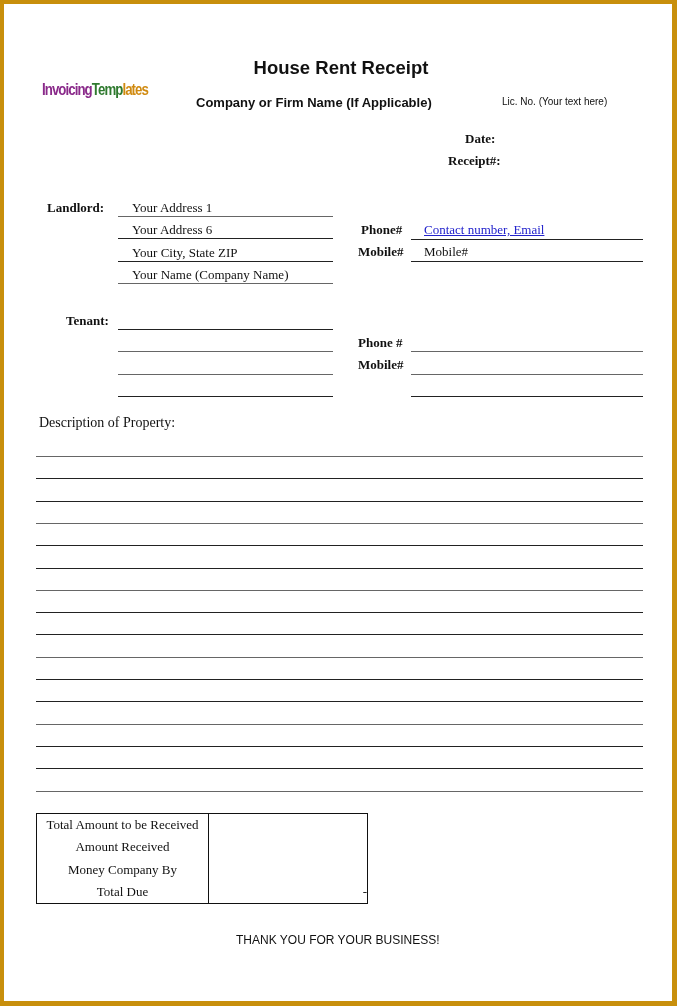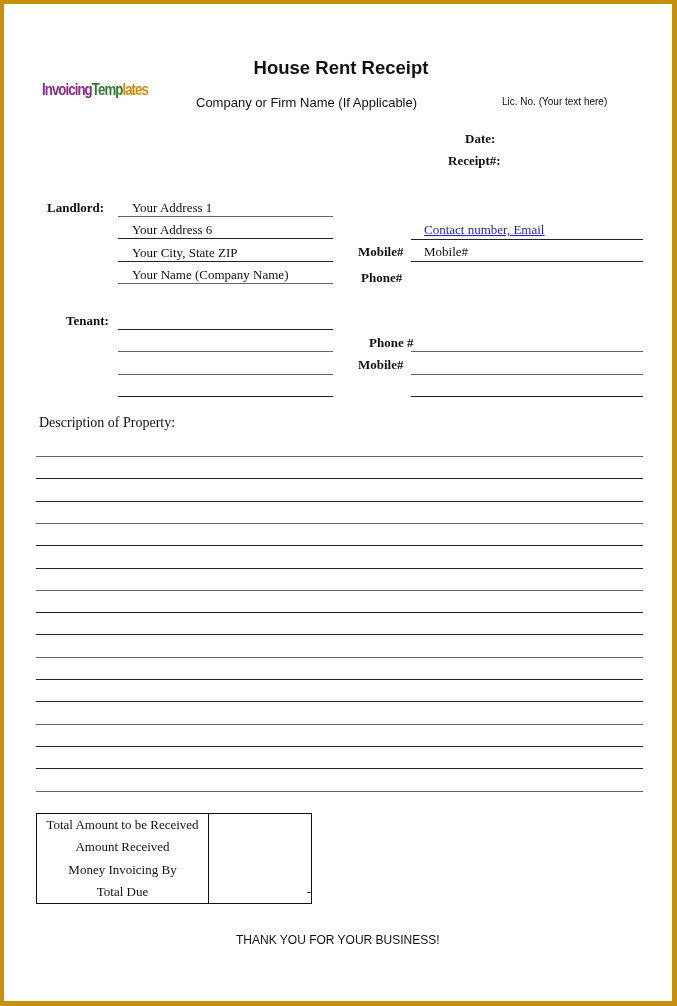--- a/index.html
+++ b/index.html
@@ -9,30 +9,30 @@
     font-family: "Liberation Serif", serif;
     color: #111;
   }
   .frame {
     position: absolute; left: 0; top: 0; width: 677px; height: 1006px;
     box-sizing: border-box; border: 4px solid #c88f0c; border-right-width: 5px; border-bottom-width: 5px;
   }
   .abs { position: absolute; white-space: nowrap; }
   .sans { font-family: "Liberation Sans", sans-serif; }
   .title { left: 0; width: 682px; text-align: center; top: 57px; font-size: 18.5px; font-weight: bold; }
-  .company { left: 196px; top: 95px; font-size: 13px; font-weight: normal; }
+  .company { left: 196px; top: 95px; font-size: 13px; font-weight: bold; }
   .lic { left: 502px; top: 96px; font-size: 10px; }
   .logo { left: 42px; top: 80px; font-family: "Liberation Sans", sans-serif; font-size: 17px; letter-spacing: -1.2px; transform: scaleX(0.78); transform-origin: left center; font-weight: bold; }
   .lbl-b { font-weight: bold; font-size: 13px; }
   .txt { font-size: 13px; }
   .line { position: absolute; height: 0; border-top: 1.5px solid #222; }
   .line.gray { border-top-color: #666; }
   .link { color: #2222cc; text-decoration: underline; }
   table.summary {
-    position: absolute; left: 36px; top: 813px; width: 276px; height: 90px;
+    position: absolute; left: 36px; top: 813px; width: 332px; height: 90px;
     border-collapse: collapse; border: 1px solid #111; font-size: 13px;
   }
   table.summary td { padding: 0; }
   td.lbl-col { width: 171px; border-right: 1px solid #111; text-align: center; }
   td.val-col { text-align: right; padding-right: 22px; vertical-align: bottom; }
   .row-lbl { height: 22.25px; line-height: 22px; }
   .thanks { left: 236px; top: 933px; font-size: 12px; }
 </style>
 </head>
 <body>
@@ -55,38 +55,38 @@
 <div class="abs lbl-b" style="left:47px; top:200px;">Landlord:</div>
 <div class="abs txt" style="left:132px; top:200px;">Your Address 1</div>
 <div class="line gray" style="left:118px; top:216px; width:215px;"></div>
 <div class="abs txt" style="left:132px; top:222px;">Your Address 6</div>
 <div class="line" style="left:118px; top:238px; width:215px;"></div>
 <div class="abs txt" style="left:132px; top:245px;">Your City, State ZIP</div>
 <div class="line" style="left:118px; top:261px; width:215px;"></div>
 <div class="abs txt" style="left:132px; top:267px;">Your Name (Company Name)</div>
 <div class="line gray" style="left:118px; top:283px; width:215px;"></div>
 
-<div class="abs lbl-b" style="left:361px; top:222px;margin-top:48px;">Phone#</div>
+<div class="abs lbl-b" style="left:361px; top:222px;">Phone#</div>
 <div class="abs txt link" style="left:424px; top:222px;">Contact number, Email</div>
 <div class="line" style="left:411px; top:239px; width:232px;"></div>
 <div class="abs lbl-b" style="left:358px; top:244px;">Mobile#</div>
 <div class="abs txt" style="left:424px; top:244px;">Mobile#</div>
 <div class="line" style="left:411px; top:261px; width:232px;"></div>
 
 <div class="abs lbl-b" style="left:66px; top:313px;">Tenant:</div>
 <div class="abs txt" style="left:118px; top:313px; width:215px; height:16px;"></div>
 <div class="line" style="left:118px; top:329px; width:215px;"></div>
 <div class="abs txt" style="left:118px; top:335px; width:215px; height:16px;"></div>
 <div class="line gray" style="left:118px; top:351px; width:215px;"></div>
 <div class="abs txt" style="left:118px; top:358px; width:215px; height:16px;"></div>
 <div class="line gray" style="left:118px; top:374px; width:215px;"></div>
 <div class="abs txt" style="left:118px; top:380px; width:215px; height:16px;"></div>
 <div class="line" style="left:118px; top:396px; width:215px;"></div>
 
-<div class="abs lbl-b" style="left:358px; top:335px; font-weight:bold;margin-left:11px;">Phone #</div>
+<div class="abs lbl-b" style="left:358px; top:335px; font-weight:bold;">Phone #</div>
 <div class="abs txt" style="left:411px; top:335px; width:232px; height:16px;"></div>
 <div class="line gray" style="left:411px; top:351px; width:232px;"></div>
 <div class="abs lbl-b" style="left:358px; top:357px;">Mobile#</div>
 <div class="abs txt" style="left:411px; top:357px; width:232px; height:16px;"></div>
 <div class="line gray" style="left:411px; top:374px; width:232px;"></div>
 <div class="abs txt" style="left:411px; top:380px; width:232px; height:16px;"></div>
 <div class="line" style="left:411px; top:396px; width:232px;"></div>
 
 <div class="abs txt" style="left:39px; top:415px; font-size:14px;">Description of Property:</div>
 <div id="desc-lines">
@@ -107,21 +107,21 @@
     <div class="line" style="left: 36px; width: 607px; top: 768.2px;"></div>
     <div class="line gray" style="left: 36px; width: 607px; top: 790.5px;"></div>
   </div>
 
 <table class="summary">
   <tbody>
       <tr>
     <td class="lbl-col">
       <div class="row-lbl">Total Amount to be Received</div>
       <div class="row-lbl">Amount Received</div>
-      <div class="row-lbl">Money Invoicing By</div>
+      <div class="row-lbl">Money Company By</div>
       <div class="row-lbl">Total Due</div>
     </td>
     <td class="val-col">
       <div class="row-lbl"></div>
       <div class="row-lbl"></div>
       <div class="row-lbl"></div>
       <div class="row-lbl">-</div>
     </td>
   </tr>
 </tbody>

